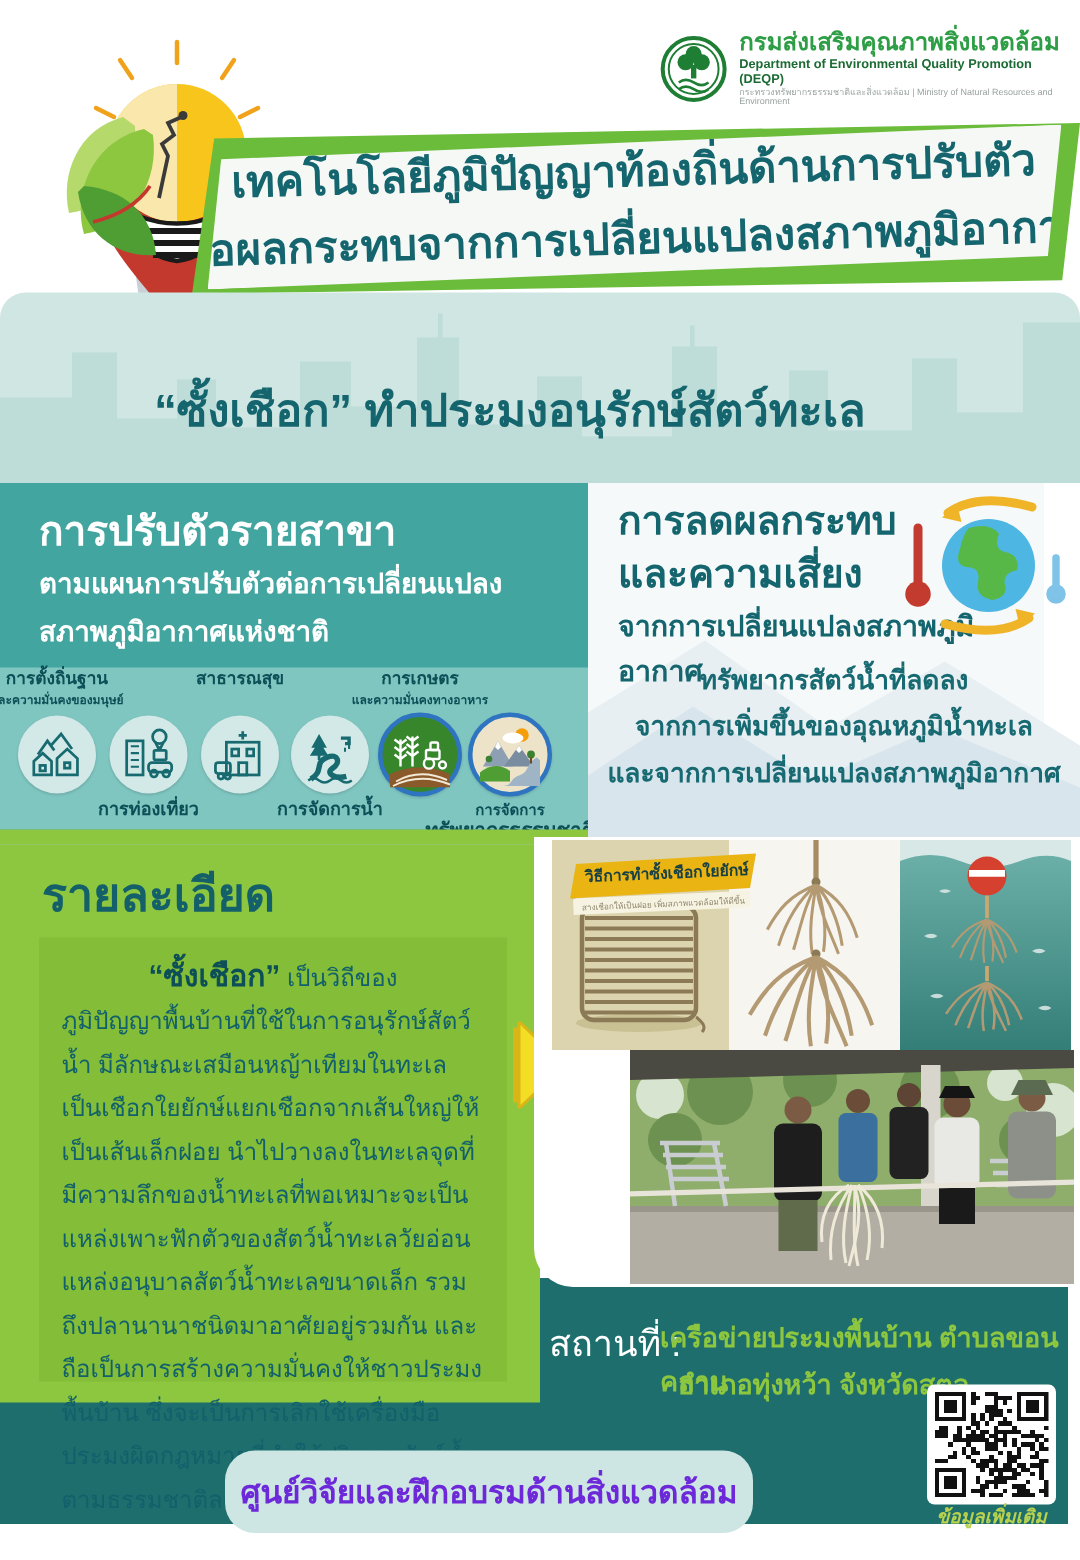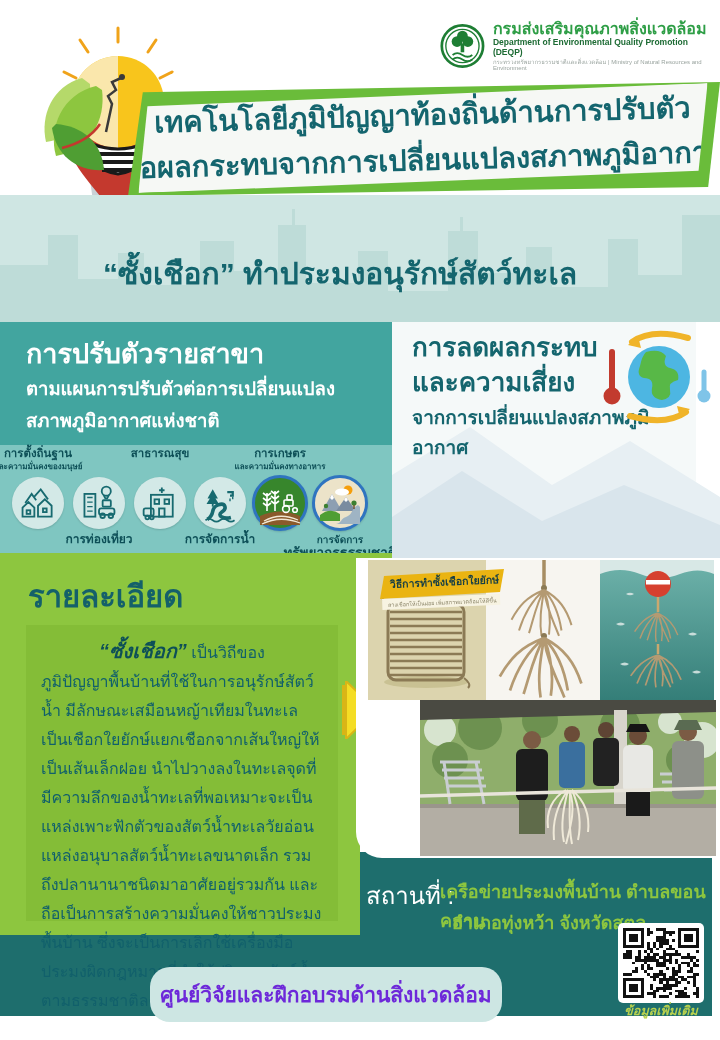--- a/index.html
+++ b/index.html
@@ -15,21 +15,21 @@
   .deqp-min{color:#9aa49f;font-size:6px;margin-top:1px;}
 
   
   .banner{left:128px;top:82px;width:592px;height:114px;}
   .banner-outer{position:absolute;inset:0;background:#6abc3a;clip-path:polygon(2.5% 9%,100% 0%,98% 92%,0% 100%);}
   .banner-inner{position:absolute;left:9px;top:9px;right:11px;bottom:11px;background:#f6f8f5;clip-path:polygon(2% 8%,100% 0%,98% 93%,0% 100%);
     display:flex;flex-direction:column;align-items:center;justify-content:center;transform:rotate(-1.6deg);}
   .banner-line{color:#14656e;font-weight:bold;font-size:29px;line-height:45px;white-space:nowrap;}
 
   
-  .teal-band{left:0;top:195px;width:720px;height:127px;background:#cfe6e3;}
+  .teal-band{left:0;top:195px;width:720px;height:127px;background:#cfe6e3;border-radius:17px;}
   .tech-label{left:112px;top:212px;color:#14656e;font-weight:bold;font-size:20px;}
   .tech-name{left:30px;top:250px;width:620px;text-align:center;color:#14656e;font-weight:bold;font-size:30px;}
 
   
   .left-panel{left:0;top:322px;width:392px;height:241px;background:#42a59f;}
   .lp-title{left:26px;top:10px;color:#fff;font-weight:bold;font-size:27px;}
   .lp-sub{left:26px;color:#fff;font-size:18.5px;font-weight:bold;}
   .icon-band{left:0;top:123px;width:392px;height:108px;background:#7fc6c1;}
   .green-strip{left:0;top:231px;width:392px;height:10px;background:#8dc63f;}
   .sector{position:absolute;width:116px;text-align:center;}
@@ -45,21 +45,21 @@
   .right-panel{left:392px;top:322px;width:304px;height:241px;background:#f5f9f9;}
   .rp-title{left:20px;color:#14656e;font-weight:bold;font-size:26px;line-height:35px;}
   .rp-sub{left:20px;top:80px;color:#14656e;font-weight:bold;font-size:19px;}
   .rp-lines{left:0;top:116px;width:328px;text-align:center;color:#186a72;font-weight:bold;font-size:17.5px;line-height:31px;}
 
   
   .details{left:0;top:563px;width:360px;height:372px;background:#8dc63f;}
   .details-title{left:28px;top:8px;color:#14606a;font-weight:bold;font-size:31px;}
   .details-box{left:26px;top:62px;width:312px;height:296px;background:#84bd37;padding:12px 15px;}
   .details-box p{margin:0;color:#11606b;font-size:16px;line-height:29px;text-indent:58px;}
-  .details-lead{font-weight:bold;font-style:italic;font-size:20px;color:#0d4f57;}
+  .details-lead{font-weight:bold;font-size:20px;color:#0d4f57;}
 
   
   .media-card{left:356px;top:558px;width:364px;height:300px;background:#fff;border-bottom-left-radius:26px;}
 
   
   .bottom-teal{left:0;top:852px;width:712px;height:164px;background:#1e6e6d;}
   .loc-label{left:366px;top:876px;color:#fff;font-weight:normal;font-size:24px;}
   .loc-line1{left:440px;top:877px;color:#8dc63f;font-weight:bold;font-size:18px;}
   .loc-line2{left:452px;top:908px;color:#8dc63f;font-weight:bold;font-size:18px;}
   .footer-pill{left:150px;top:967px;width:352px;height:55px;background:#cde6e3;border-radius:20px;
@@ -283,20 +283,25 @@
       <path d="M36,10 L26,19 L39,22 Z" fill="#f0b429"></path>
       <path d="M28,90 Q64,100 84,86" stroke="#f0b429" stroke-width="6" fill="none" stroke-linecap="round"></path>
       <path d="M78,92 L88,83 L75,80 Z" fill="#f0b429"></path>
       <circle cx="57" cy="51" r="31" fill="#4db6e2"></circle>
       <path d="M44,26 q14,-4 20,4 q-4,10 4,12 q10,2 8,12 q-10,2 -8,10 q2,8 -8,10 q-12,-2 -10,-12 q2,-10 -8,-10 q-8,-2 -4,-12 q2,-10 6,-14 Z" fill="#58b847"></path>
       <line x1="10" y1="26" x2="10" y2="62" stroke="#c23b2e" stroke-width="6" stroke-linecap="round"></line>
       <circle cx="10" cy="70" r="8.5" fill="#c23b2e"></circle>
       <line x1="102" y1="46" x2="102" y2="64" stroke="#7fc4e8" stroke-width="5" stroke-linecap="round"></line>
       <circle cx="102" cy="70" r="6.5" fill="#7fc4e8"></circle>
     </svg>
+    <div class="abs rp-lines">
+      <div>ทรัพยากรสัตว์น้ำที่ลดลง</div>
+      <div>จากการเพิ่มขึ้นของอุณหภูมิน้ำทะเล</div>
+      <div>และจากการเปลี่ยนแปลงสภาพภูมิอากาศ</div>
+    </div>
   </div>
 
   <div class="abs bottom-teal"></div>
 
   <div class="abs details">
     <div class="abs details-title">รายละเอียด</div>
     <div class="abs details-box">
       <p><span class="details-lead">“ซั้งเชือก”</span><span> เป็นวิถีของภูมิปัญญาพื้นบ้านที่ใช้ในการอนุรักษ์สัตว์น้ำ มีลักษณะเสมือนหญ้าเทียมในทะเล เป็นเชือกใยยักษ์แยกเชือกจากเส้นใหญ่ให้เป็นเส้นเล็กฝอย นำไปวางลงในทะเลจุดที่มีความลึกของน้ำทะเลที่พอเหมาะจะเป็นแหล่งเพาะฟักตัวของสัตว์น้ำทะเลวัยอ่อน แหล่งอนุบาลสัตว์น้ำทะเลขนาดเล็ก รวมถึงปลานานาชนิดมาอาศัยอยู่รวมกัน และถือเป็นการสร้างความมั่นคงให้ชาวประมงพื้นบ้าน ซึ่งจะเป็นการเลิกใช้เครื่องมือประมงผิดกฎหมายที่ทำให้ปริมาณสัตว์น้ำตามธรรมชาติลดลง</span></p>
     </div>
     <svg class="abs" style="left:342px;top:118px;" width="34" height="58" viewBox="0 0 34 58">

